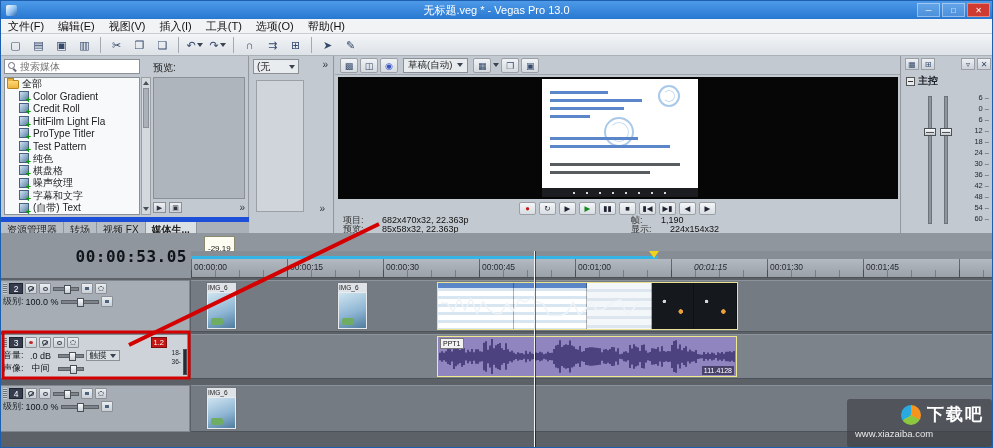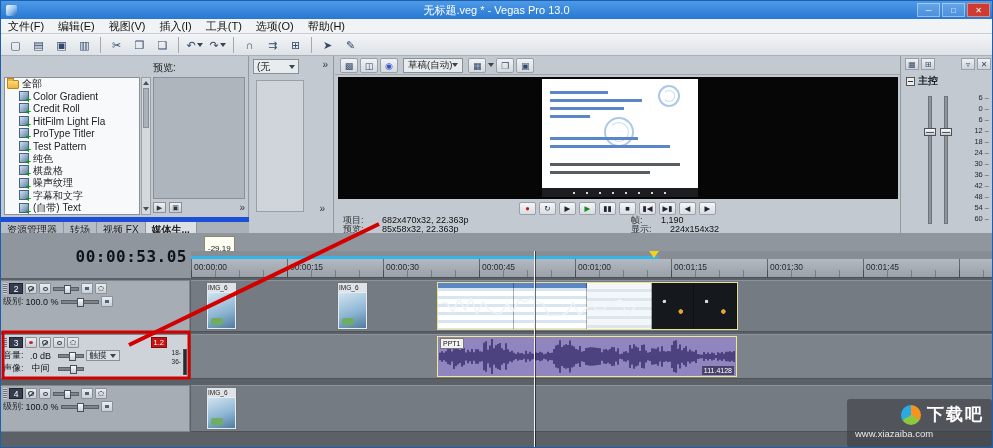--- a/index.html
+++ b/index.html
@@ -59,21 +59,21 @@
 
 #ms-dropdown{position:absolute;left:3px;top:3px;width:46px;height:15px;background:#e8ecef;border:1px solid #8a9096;font-size:10px;display:flex;align-items:center;justify-content:space-between;padding:0 3px;color:#222;}
 #ms-chev-top{position:absolute;right:5px;top:4px;}
 #ms-box{position:absolute;left:6px;top:24px;width:48px;height:132px;background:#cfd5da;border:1px solid #9aa0a6;}
 #ms-chev-bottom{position:absolute;right:8px;top:148px;}
 .chev{font-size:10px;color:#333;line-height:1;}
 
 #vp-toolbar{position:absolute;left:0;top:0;width:100%;height:19px;display:flex;align-items:center;gap:2px;padding-left:5px;border-bottom:1px solid #a0a6ac;}
 .vpbtn{width:18px;height:15px;font-size:9px;line-height:14px;text-align:center;color:#35496b;background:linear-gradient(#f0f3f6,#d5dade);border:1px solid #9aa0a6;border-radius:2px;}
 .vpbtn.blue{color:#3a55c8;}
-#vp-quality{height:15px;background:#e8ecef;border:1px solid #8a9096;font-size:9.5px;display:flex;align-items:center;padding:0 4px;color:#222;margin-left:3px;margin-right:3px;}
+#vp-quality{height:15px;background:#e8ecef;border:1px solid #8a9096;font-size:9.5px;display:flex;align-items:center;gap:5px;padding:0 4px;color:#222;margin-left:3px;margin-right:3px;}
 #vp-screen{position:absolute;left:3px;top:21px;width:560px;height:122px;background:#060606;}
 #vframe{position:absolute;left:204px;top:2px;width:156px;height:118px;background:#fff;overflow:hidden;}
 .vl{position:absolute;height:3px;background:#5b86c9;}
 .vl.dark{background:#5a5d60;}
 .swirl{position:absolute;border:2px solid #a9c9e8;border-radius:50%;}
 .swirl::after{content:"";position:absolute;inset:3px;border:1.5px solid #c7ddf2;border-radius:50%;border-left-color:transparent;}
 #vf-bar{position:absolute;left:0;right:0;bottom:0;height:9px;background:#1b1d20;}
 #vf-bar i{position:absolute;left:20%;right:20%;top:3.5px;height:2px;background-image:repeating-linear-gradient(90deg,#d8d8d8 0 2px,transparent 2px 13px);}
 #vp-transport{position:absolute;left:0;top:146px;width:100%;display:flex;justify-content:center;gap:3px;}
 .tpbtn{min-width:17px;height:13px;font-size:7.5px;line-height:12px;text-align:center;color:#223;background:linear-gradient(#f4f6f8,#d9dee3);border:1px solid #9aa0a6;border-radius:2px;padding:0 1px;}
@@ -204,20 +204,24 @@
     <span class="tsep"></span>
     <span class="tbtn">∩</span>
     <span class="tbtn">⇉</span>
     <span class="tbtn">⊞</span>
     <span class="tsep"></span>
     <span class="tbtn">➤</span>
     <span class="tbtn">✎</span>
   </div>
 
   <div id="left-panel" class="panel">
+    <div id="searchbox">
+      <span class="mag"></span>
+      <input placeholder="搜索媒体" style="">
+    </div>
     <span id="gen-preview-label">预览:</span>
     <div id="tree">
       <div class="tree-item root">
           <span class="folder"></span>
           <span>全部</span>
         </div>
       <div class="tree-item">
           <span class="genicon"></span>
           <span>Color Gradient</span>
         </div>
@@ -385,21 +389,21 @@
     <div id="marker-band">
       <i id="loopbar"></i>
       <i id="loop-marker"></i>
     </div>
     <div id="ruler">
       <span class="rlabel" style="left:3px;">00:00:00</span>
       <span class="rlabel" style="left:99px;">00:00:15</span>
       <span class="rlabel" style="left:195px;">00:00:30</span>
       <span class="rlabel" style="left:291px;">00:00:45</span>
       <span class="rlabel" style="left:387px;">00:01:00</span>
-      <span class="rlabel" style="left:483px;">00:01:15</span>
+      <span class="rlabel" style="left:503px;font-style:italic;">00:01:15</span>
       <span class="rlabel" style="left:579px;">00:01:30</span>
       <span class="rlabel" style="left:675px;">00:01:45</span>
     </div>
 
     <div class="lane" style="top:47px;height:52px;"></div>
     <div class="lane sel" style="top:101px;height:45px;"></div>
     <div class="lane" style="top:152px;height:47px;"></div>
 
     <div class="thead" style="top:47px;height:52px;">
       <div class="th-row">

